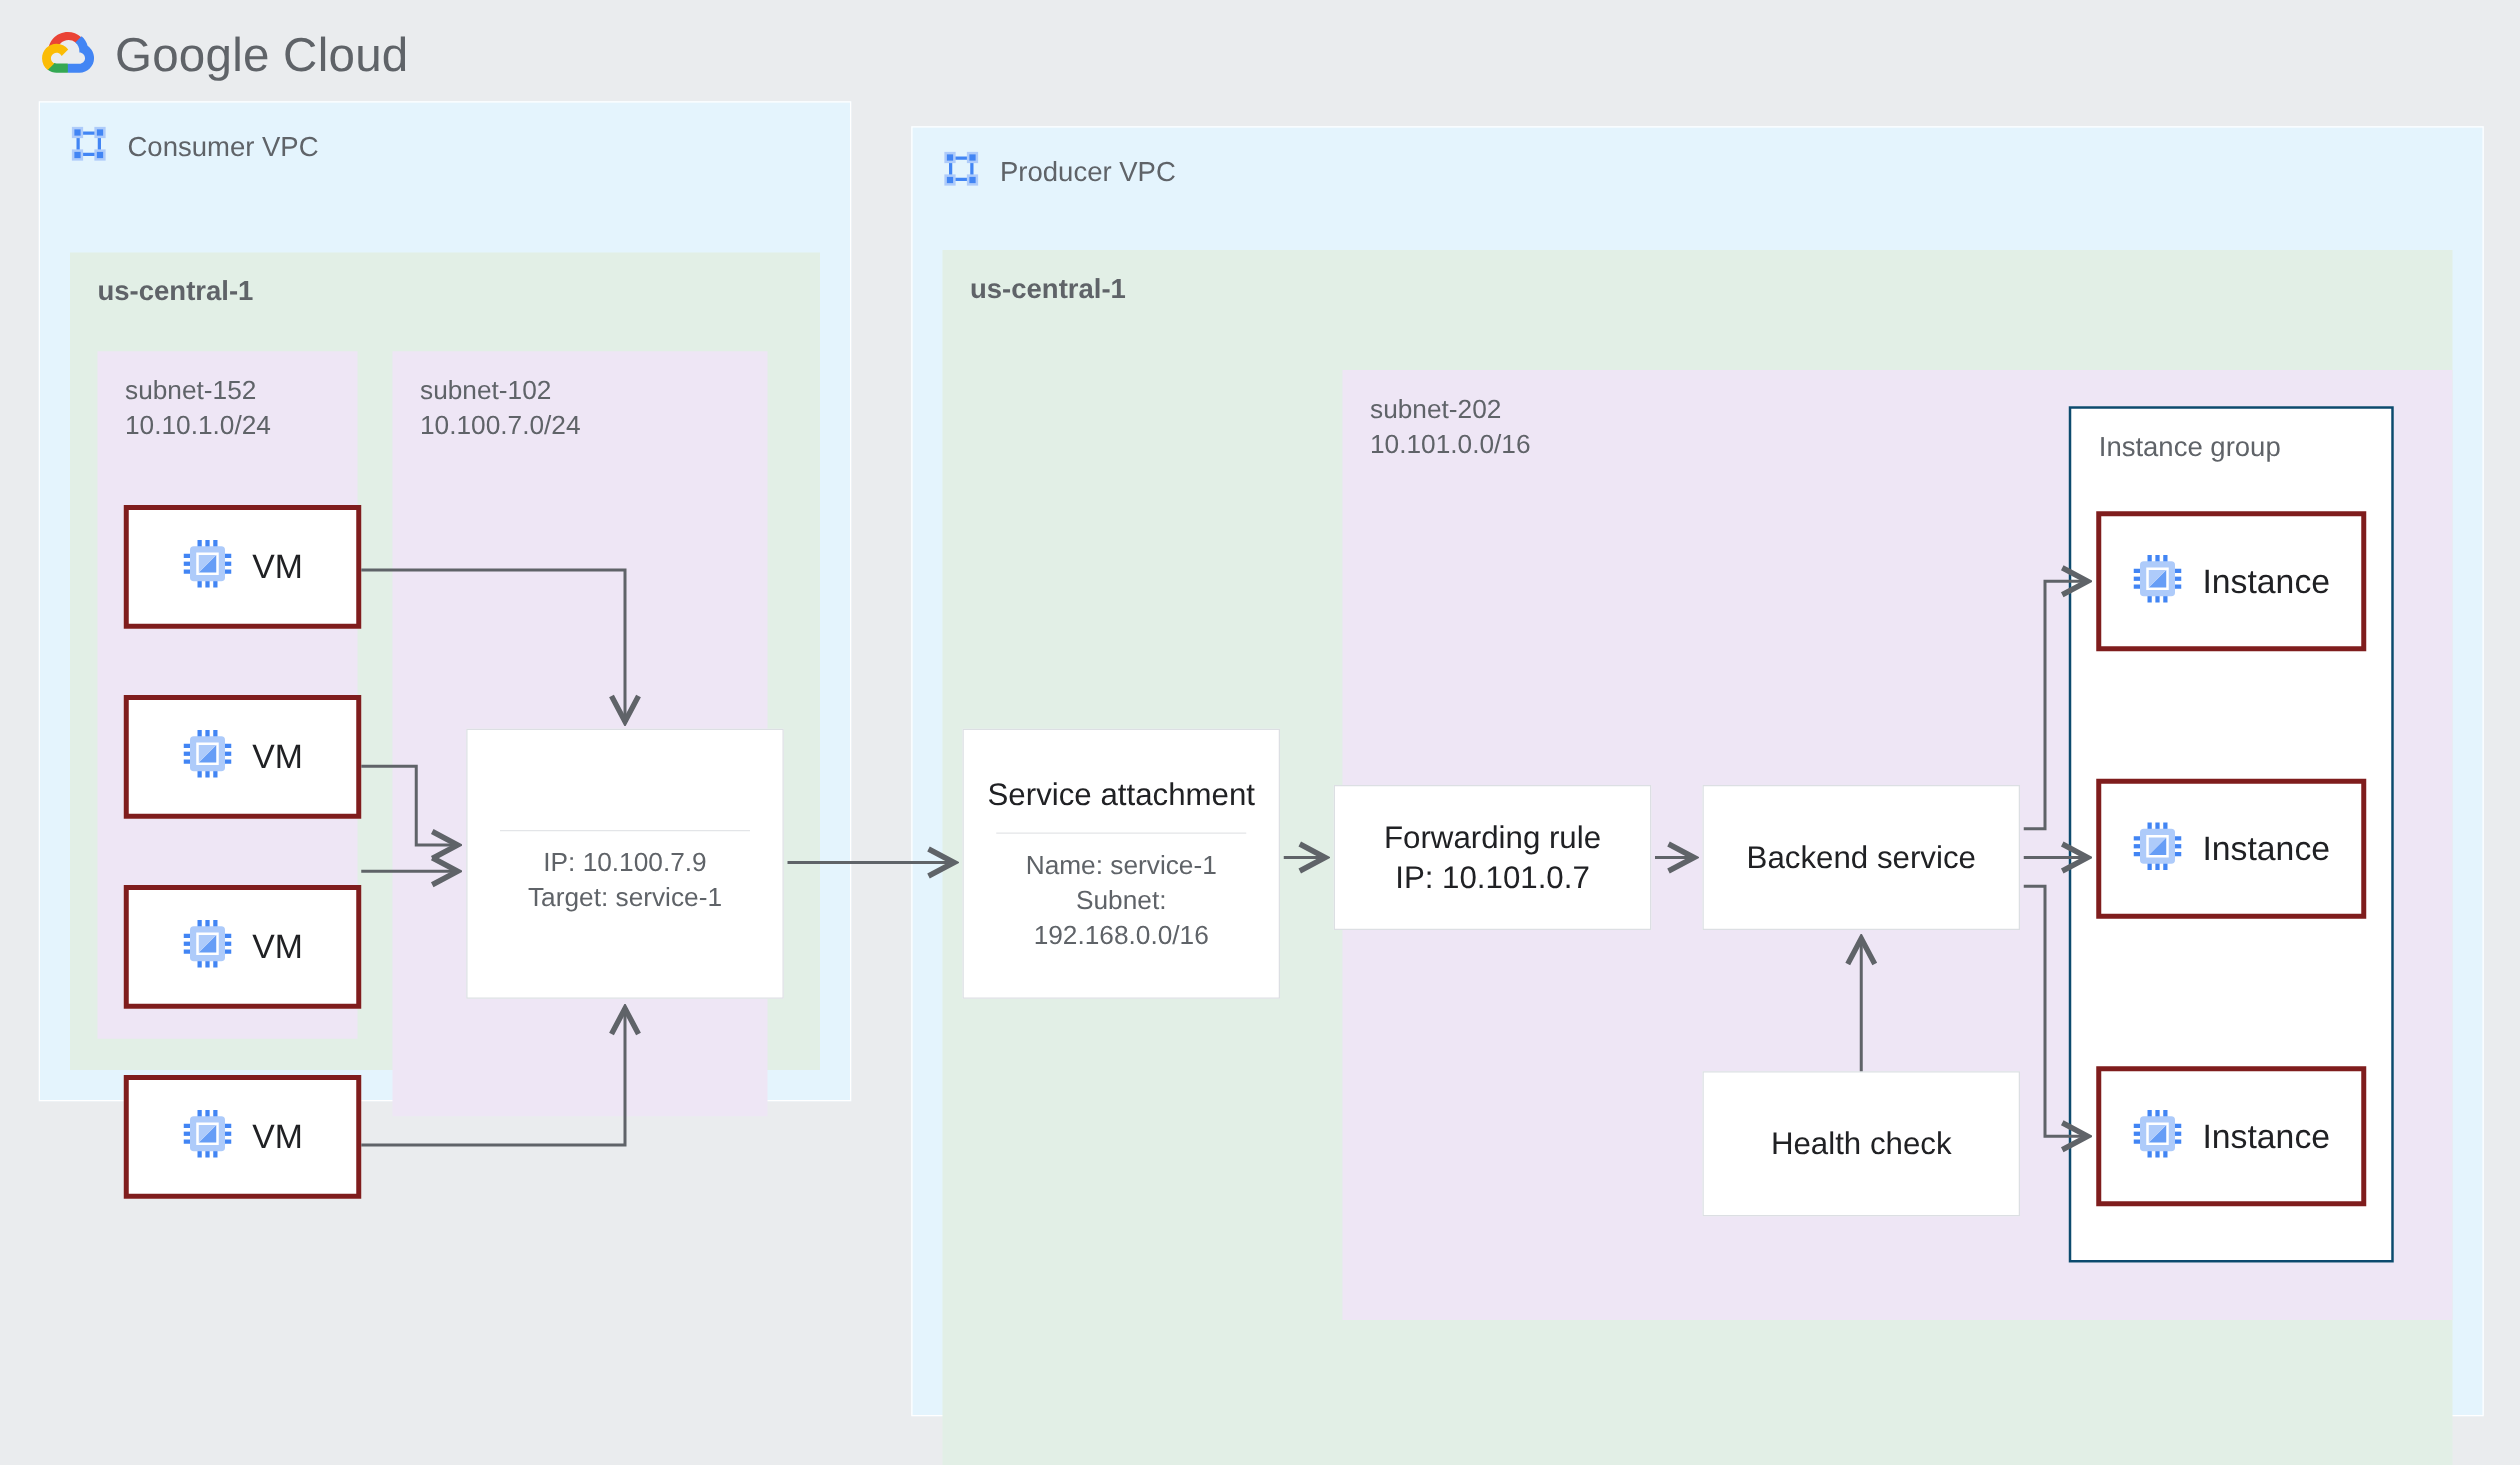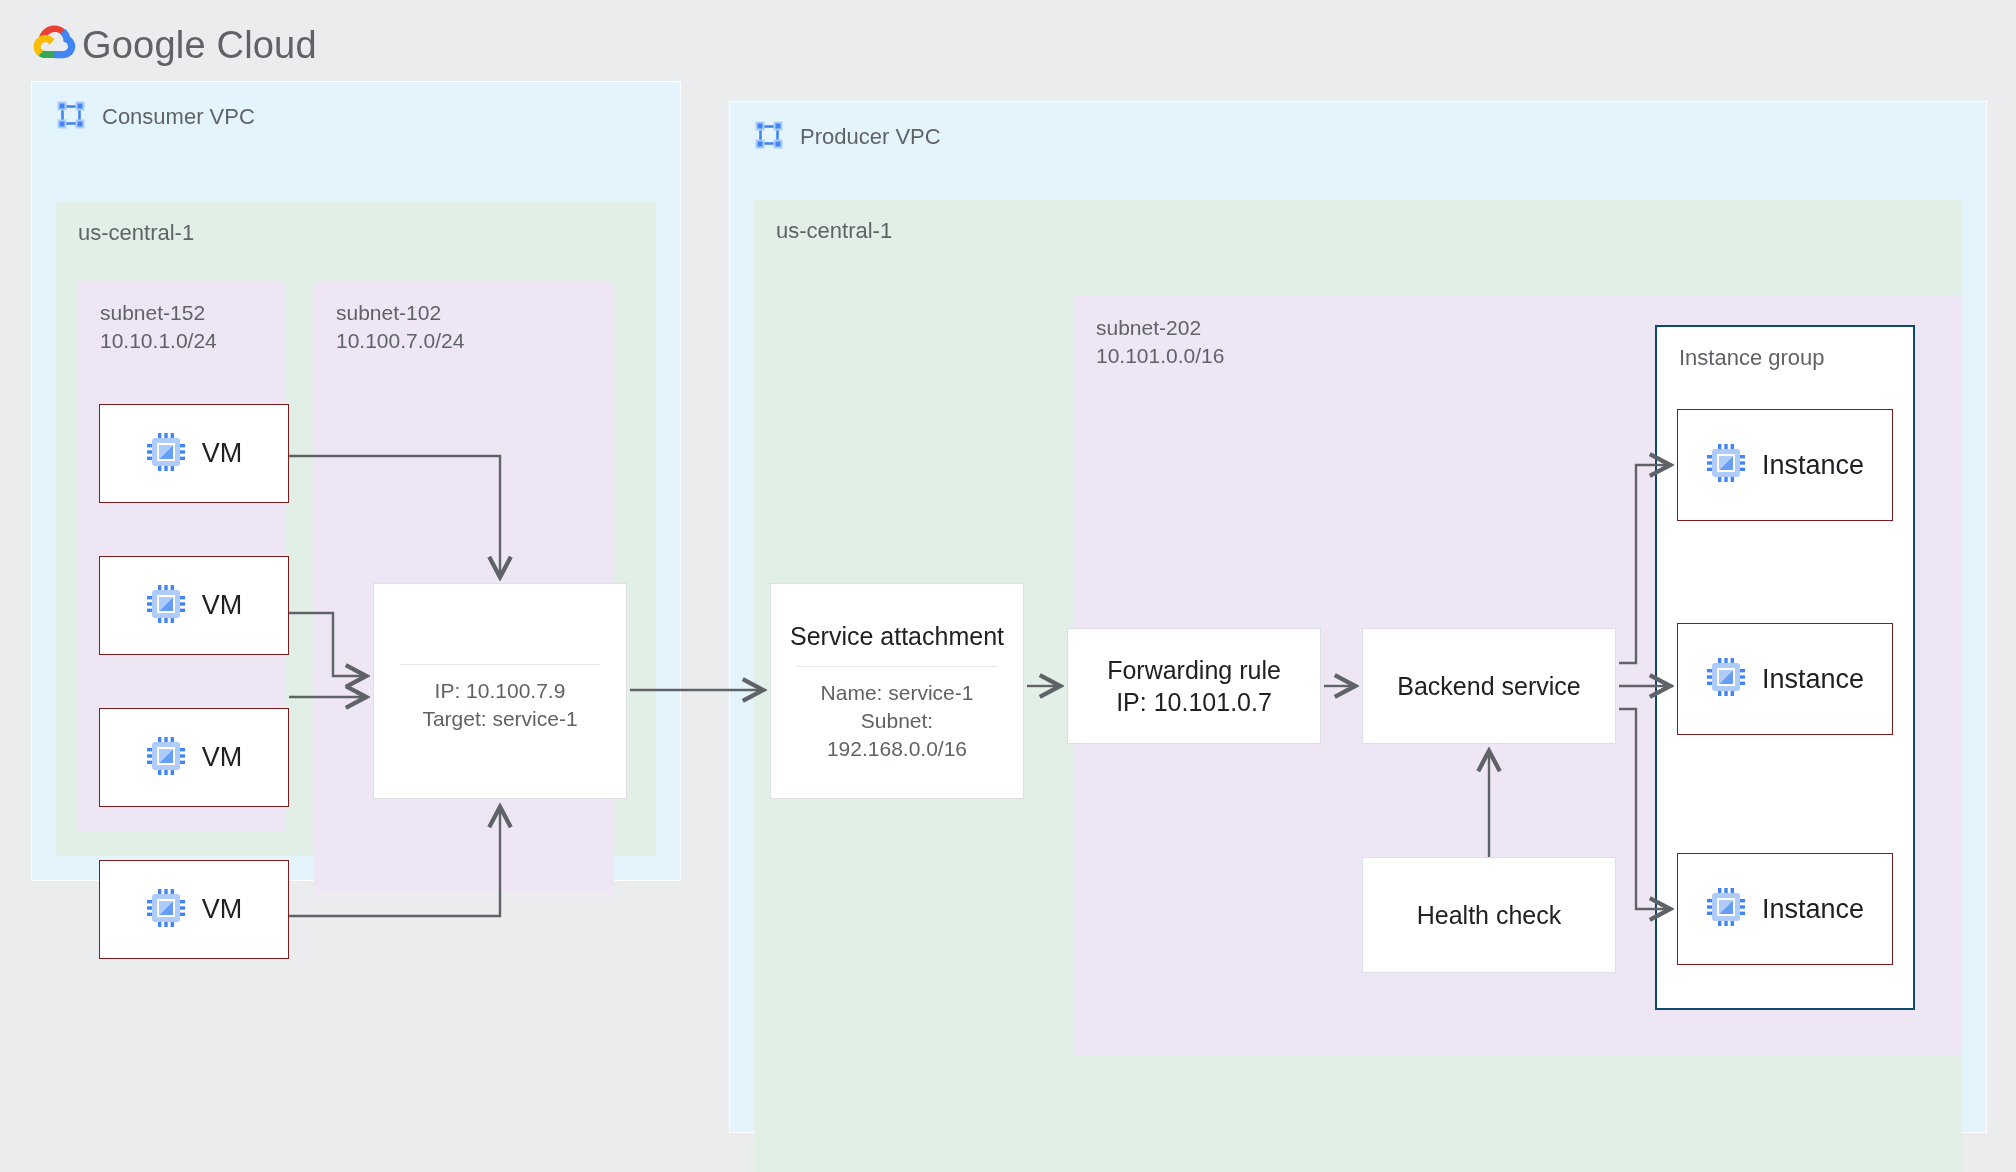--- a/index.html
+++ b/index.html
@@ -5,48 +5,48 @@
   html,body{margin:0;padding:0;}
   body{
     width:2016px;height:1172px;
     background:#eaecee;
     font-family:"Liberation Sans","DejaVu Sans",sans-serif;
     overflow:hidden;
   }
   #page{position:relative;width:2016px;height:1172px;}
 
   
-  #brand{position:absolute;left:30px;top:22px;display:flex;align-items:center;gap:2px;justify-content:space-between;}
+  #brand{position:absolute;left:30px;top:22px;display:flex;align-items:center;gap:12px;justify-content:space-between;}
   #brand .wordmark{font-size:38px;color:#5f6368;letter-spacing:.2px;}
 
   
   .vpc{
     position:absolute;background:#e4f4fd;border:1px solid #ffffff;
   }
   .vpc-head{position:absolute;left:24px;top:18px;display:flex;align-items:center;gap:16px;}
   .vpc-head .label{font-size:22px;color:#5f6368;}
 
   .region{
     position:absolute;background:#e2efe6;
   }
-  .region-label{position:absolute;left:22px;top:18px;font-size:22px;color:#5f6368;}
+  .region-label{position:absolute;left:22px;top:18px;font-size:22px;color:#5f6368;font-weight:bold;}
 
   .subnet{position:absolute;background:#eee6f5;}
   .subnet-label{position:absolute;left:22px;top:18px;font-size:21px;color:#5f6368;line-height:1.32;}
   .node{
     position:absolute;background:#fff;border:1px solid #dcdfe3;box-sizing:border-box;
     display:flex;flex-direction:column;align-items:center;justify-content:center;
     text-align:center;color:#202124;
   }
   .node .title{font-size:25px;line-height:1.3;}
   .hr{width:calc(100% - 52px);height:1px;background:#e3e5e8;margin:14px 0 12px;}
   .node .meta{font-size:21px;line-height:1.32;color:#5f6368;}
 
   .vmcard{
-    position:absolute;background:#fff;border:1px solid #7f1d1d;box-sizing:border-box;
+    position:absolute;background:#fff;border:4px solid #7f1d1d;box-sizing:border-box;
     display:flex;align-items:center;justify-content:center;gap:16px;
   }
   .vmcard .vmlabel{font-size:27px;color:#202124;}
 
   .igroup{position:absolute;background:#ffffff;border:2px solid #0c4a6e;box-sizing:border-box;}
   .igroup-label{position:absolute;left:22px;top:18px;font-size:22px;color:#5f6368;}
 
   svg.wires{position:absolute;left:0;top:0;width:2016px;height:1172px;pointer-events:none;}
 </style>
 </head>

